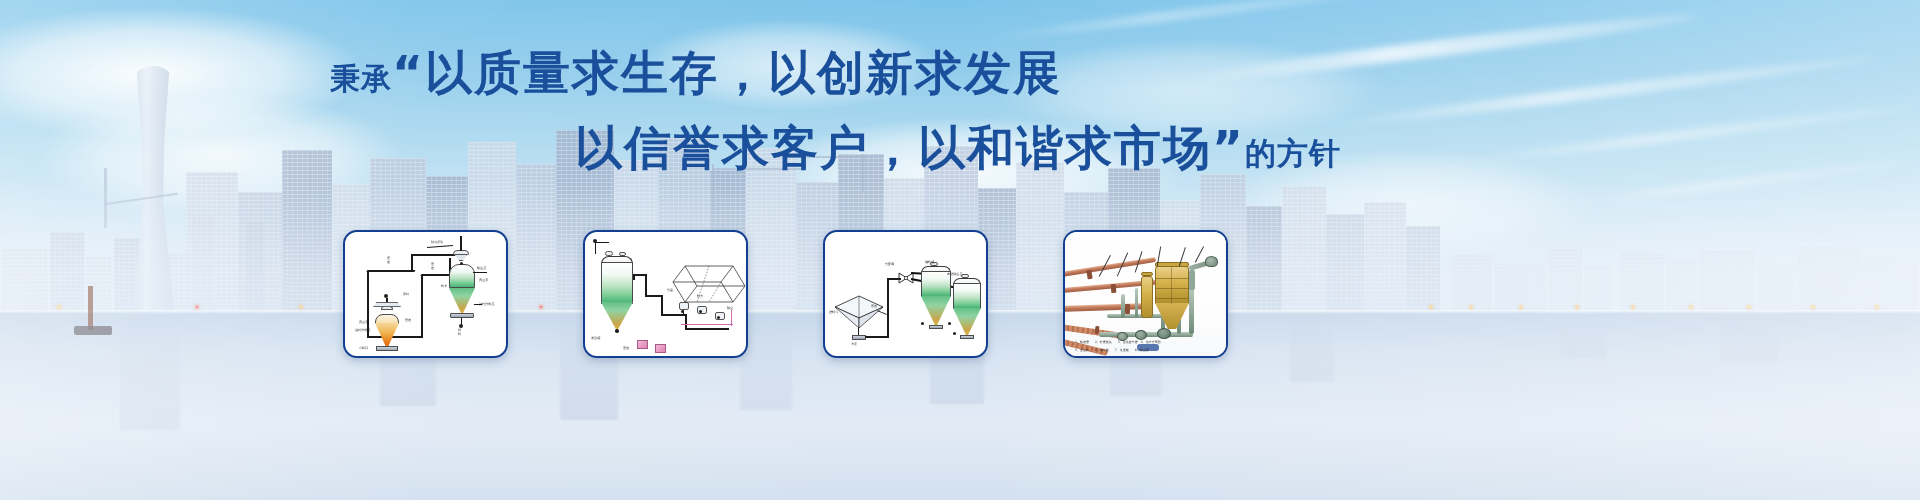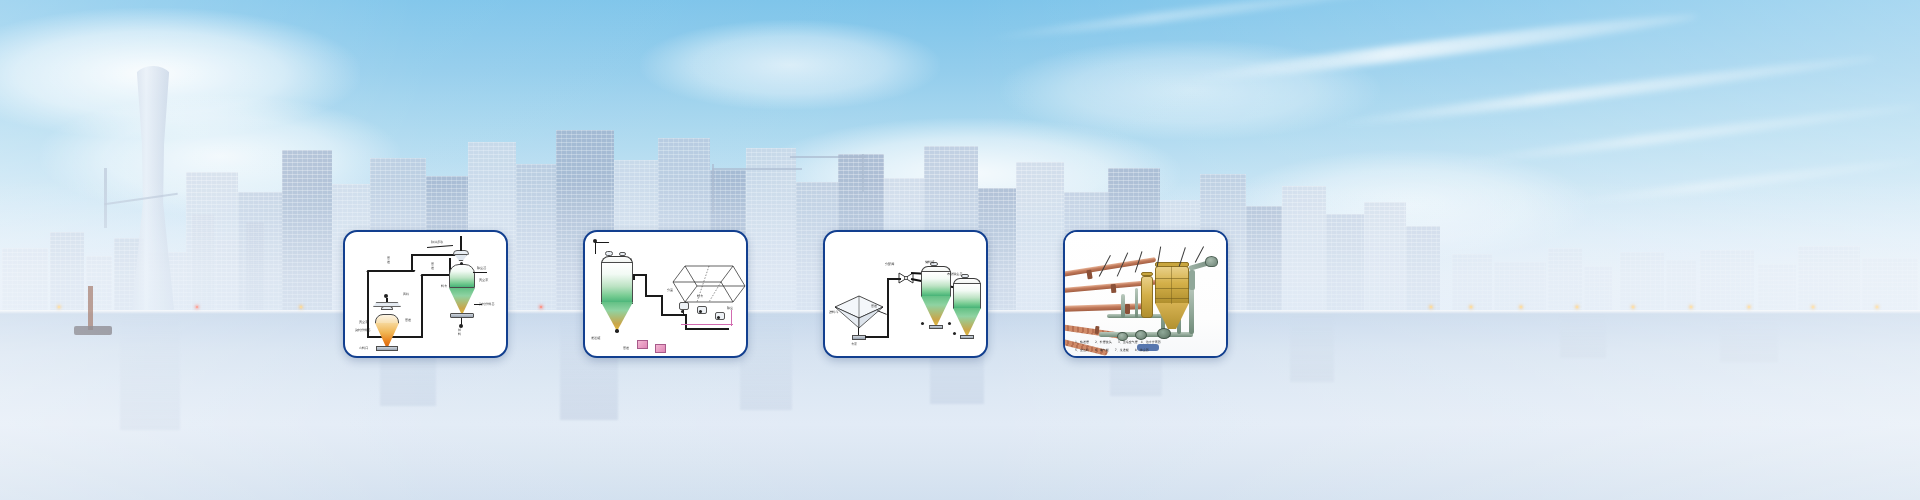--- a/index.html
+++ b/index.html
@@ -297,20 +297,24 @@
     <span class="lt-dot" style="left:1748px;"></span>
       <span class="lt-dot" style="left:1812px;"></span>
     <span class="lt-dot" style="left:1876px;"></span>
   </div>
 
   <div style="position:absolute; left:88px; top:286px; width:5px; height:44px; background:#8d5b4a; opacity:.75;"></div>
   <div style="position:absolute; left:74px; top:326px; width:38px; height:9px; background:#6e6b74; border-radius:2px; opacity:.8;"></div>
 
   <div class="haze2"></div>
 
+  <div id="slogan">
+    <div id="sl-line1" class="sl-line"><span class="sl-small">秉承</span><span class="sl-big">“以质量求生存，以创新求发展</span></div>
+    <div id="sl-line2" class="sl-line"><span class="sl-big">以信誉求客户，以和谐求市场”</span><span class="sl-tail">的方针</span></div>
+  </div>
 
   <div class="card" style="left:343px;">
     <div class="inner">
 
       <div class="ln" style="left:22px; top:40px;  width:1.6px; height:66px;"></div>
       <div class="ln" style="left:22px; top:38px;  width:48px; height:1.6px; transform:skewX(-28deg);"></div>
       <div class="ln" style="left:66px; top:22px;  width:1.6px; height:18px;"></div>
       <div class="ln" style="left:66px; top:22px;  width:56px; height:1.6px;"></div>
       <div class="ln" style="left:76px; top:44px;  width:1.6px; height:56px;"></div>
       <div class="ln" style="left:76px; top:42px;  width:30px; height:1.6px; transform:skewX(-30deg);"></div>

